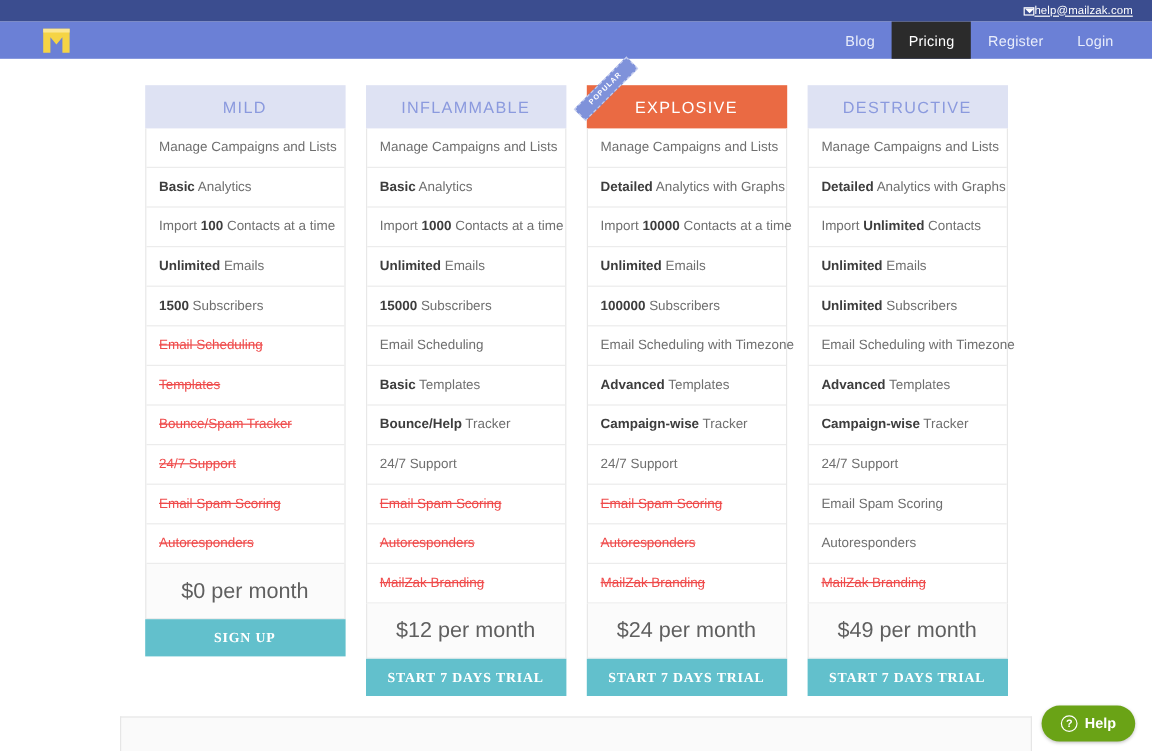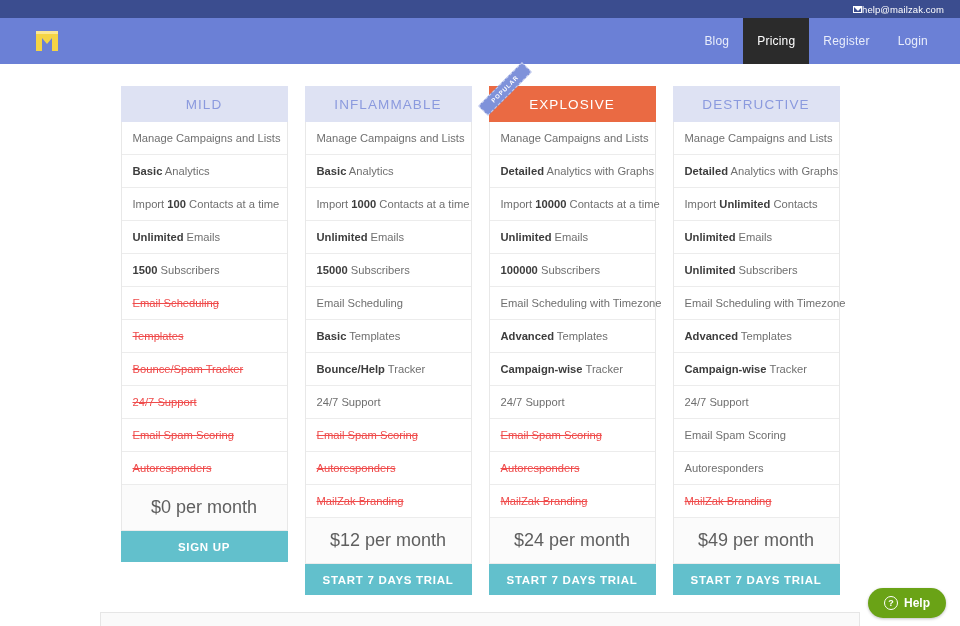--- a/index.html
+++ b/index.html
@@ -19,41 +19,42 @@
     justify-content: flex-end;
     padding-right: 16px;
   }
   .topbar-email {
     color: #ffffff;
     font-size: 9.5px;
     letter-spacing: .1px;
     display: flex;
     align-items: center;
     gap: 0;
+    text-decoration: underline;
   }
   .mail-glyph {
     display: inline-block;
     width: 9px; height: 7px;
     border: 1px solid #ffffff;
     position: relative;
     background: #3b4d8f;
   }
   .mail-glyph::after {
     content: "";
     position: absolute;
     left: 0; top: 0;
     width: 0; height: 0;
     border-left: 4.5px solid transparent;
     border-right: 4.5px solid transparent;
     border-top: 4px solid #ffffff;
   }
 
   
   .navbar {
-    height: 46px;
+    height: 31px;
     background: #6b80d6;
     display: flex;
     align-items: stretch;
     justify-content: space-between;
   }
   .brand {
     display: flex;
     align-items: center;
     padding-left: 34px;
   }
@@ -168,21 +169,21 @@
     color: #ffffff;
     font-size: 11.5px;
     font-weight: bold;
     letter-spacing: .7px;
     display: flex;
     align-items: center;
     justify-content: center;
     cursor: pointer;
     border: none;
     width: 100%;
-    font-family: Liberation Sans, sans-serif;
+    font-family: Liberation Serif, serif;
   }
 
   
   .lower-panel {
     margin: 17px auto 0 auto;
     width: 760px;
     height: 40px;
     background: #fafafa;
     border: 1px solid #e6e6e6;
     border-bottom: none;

